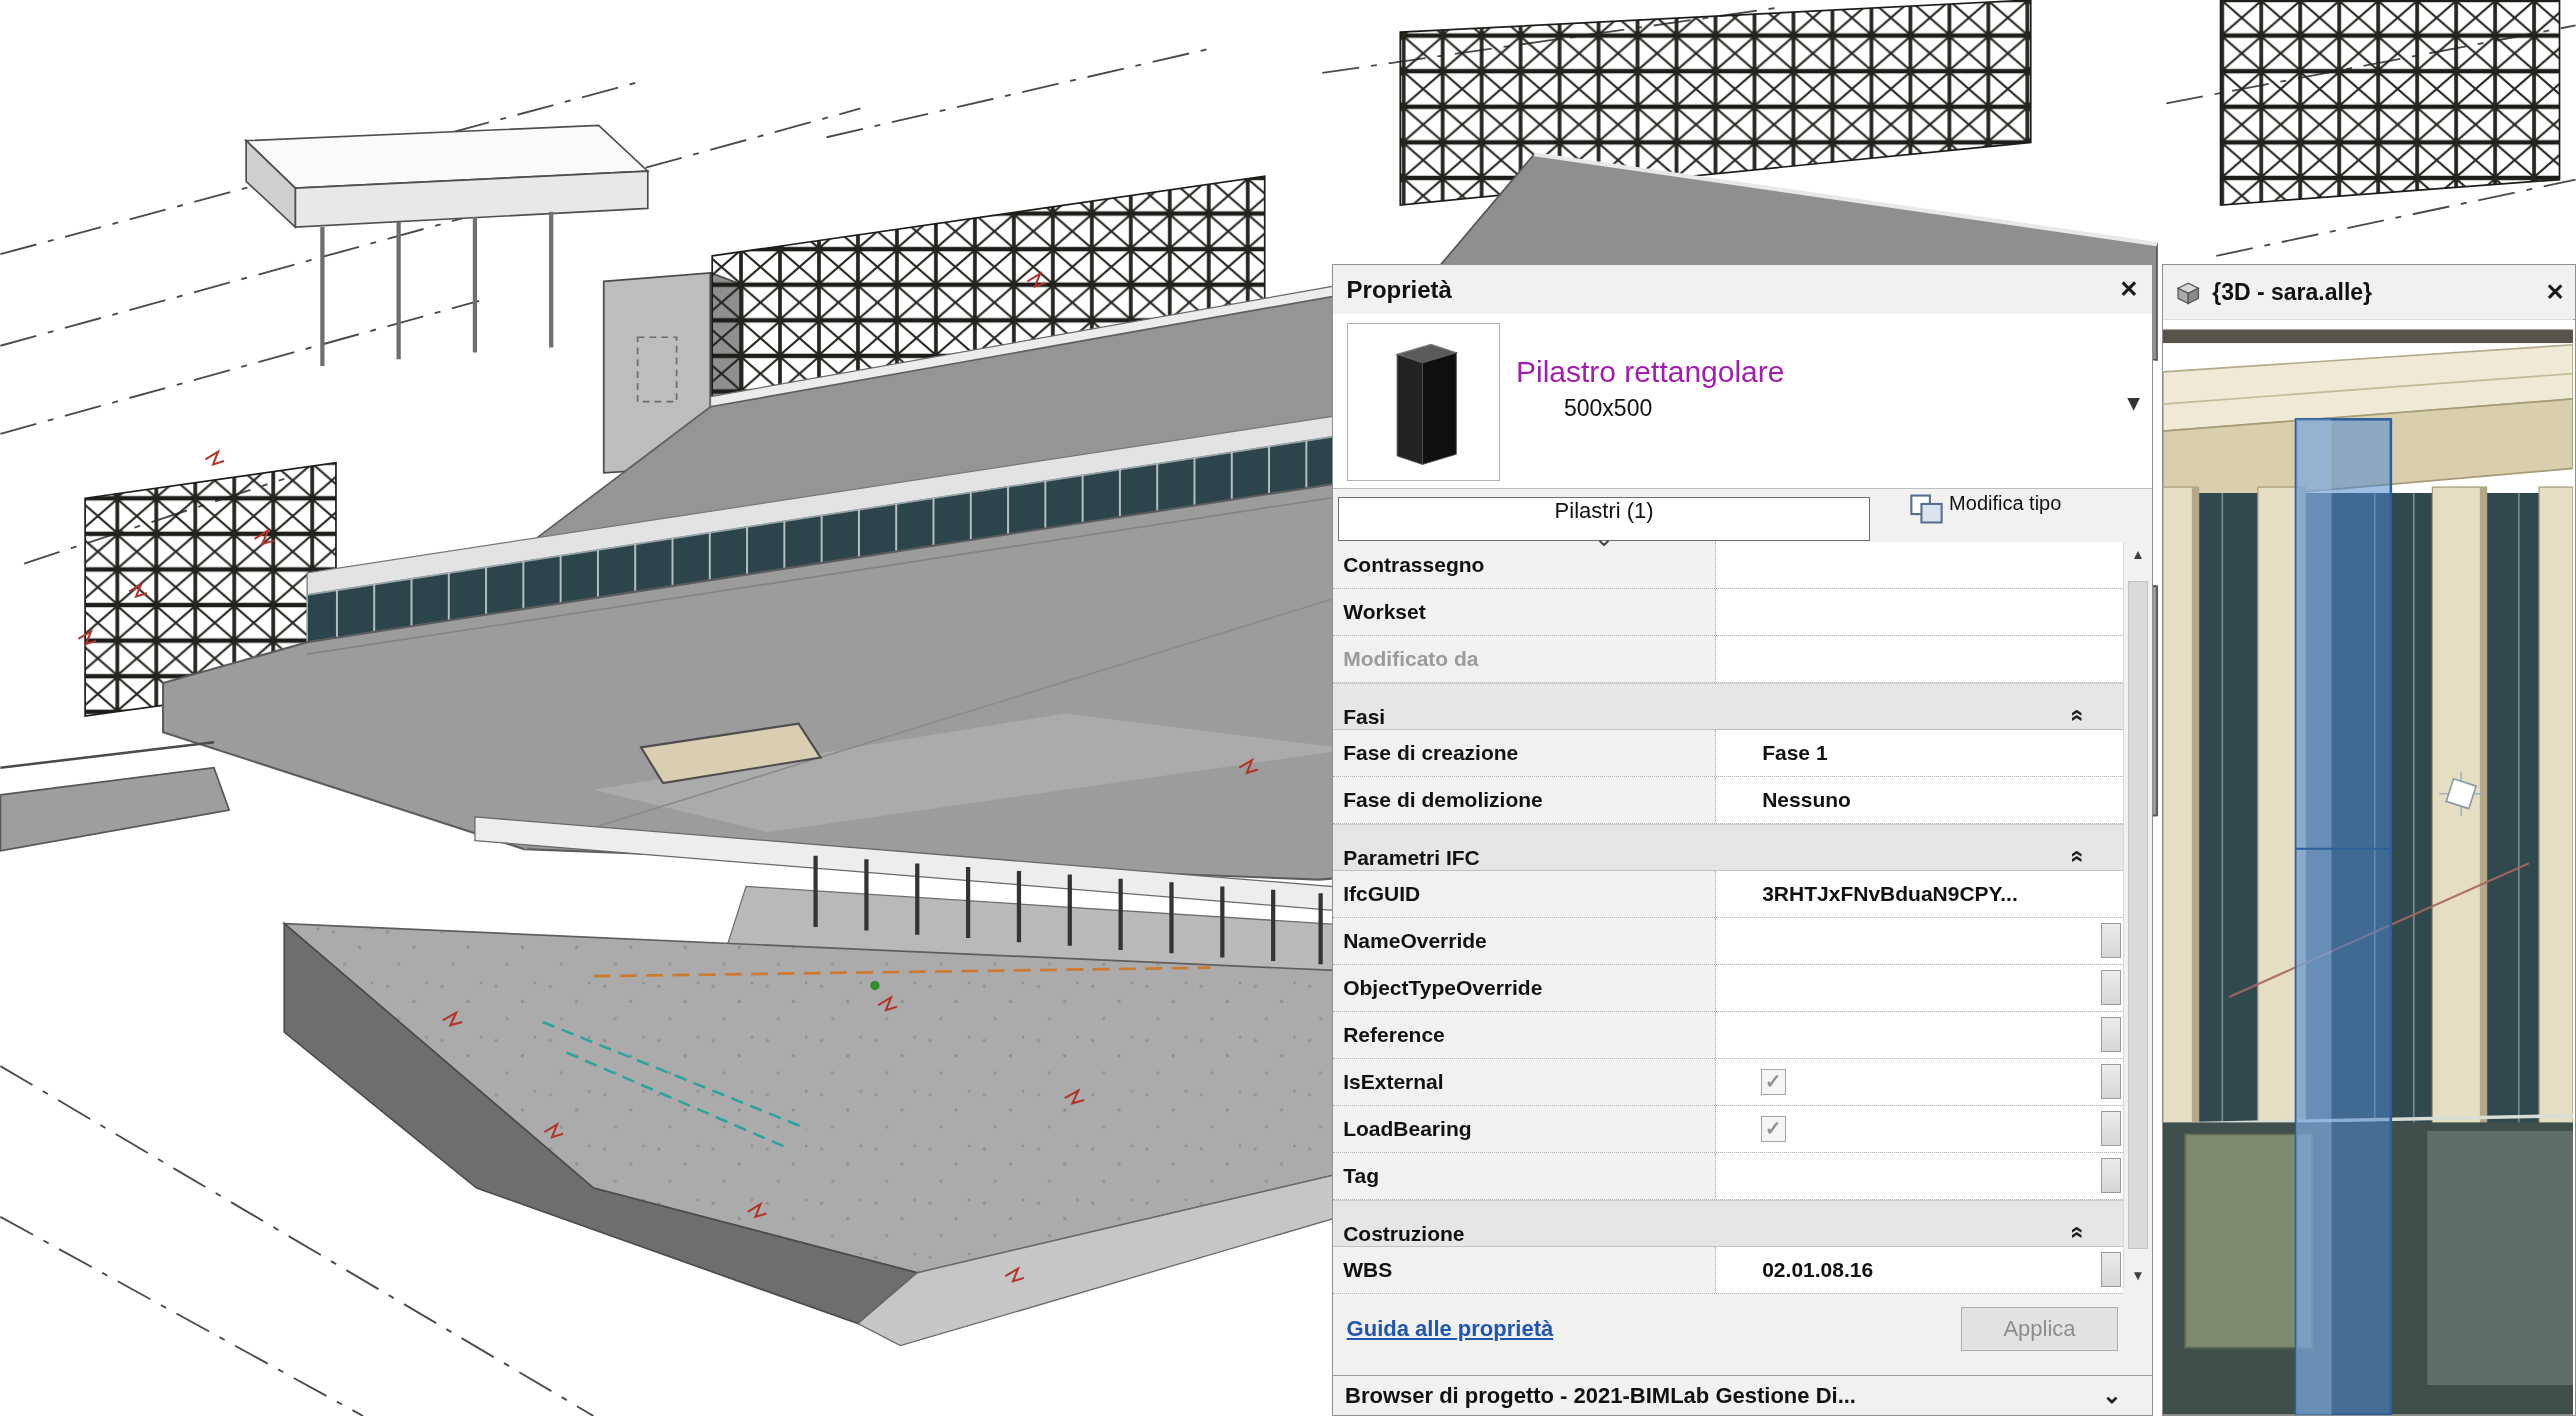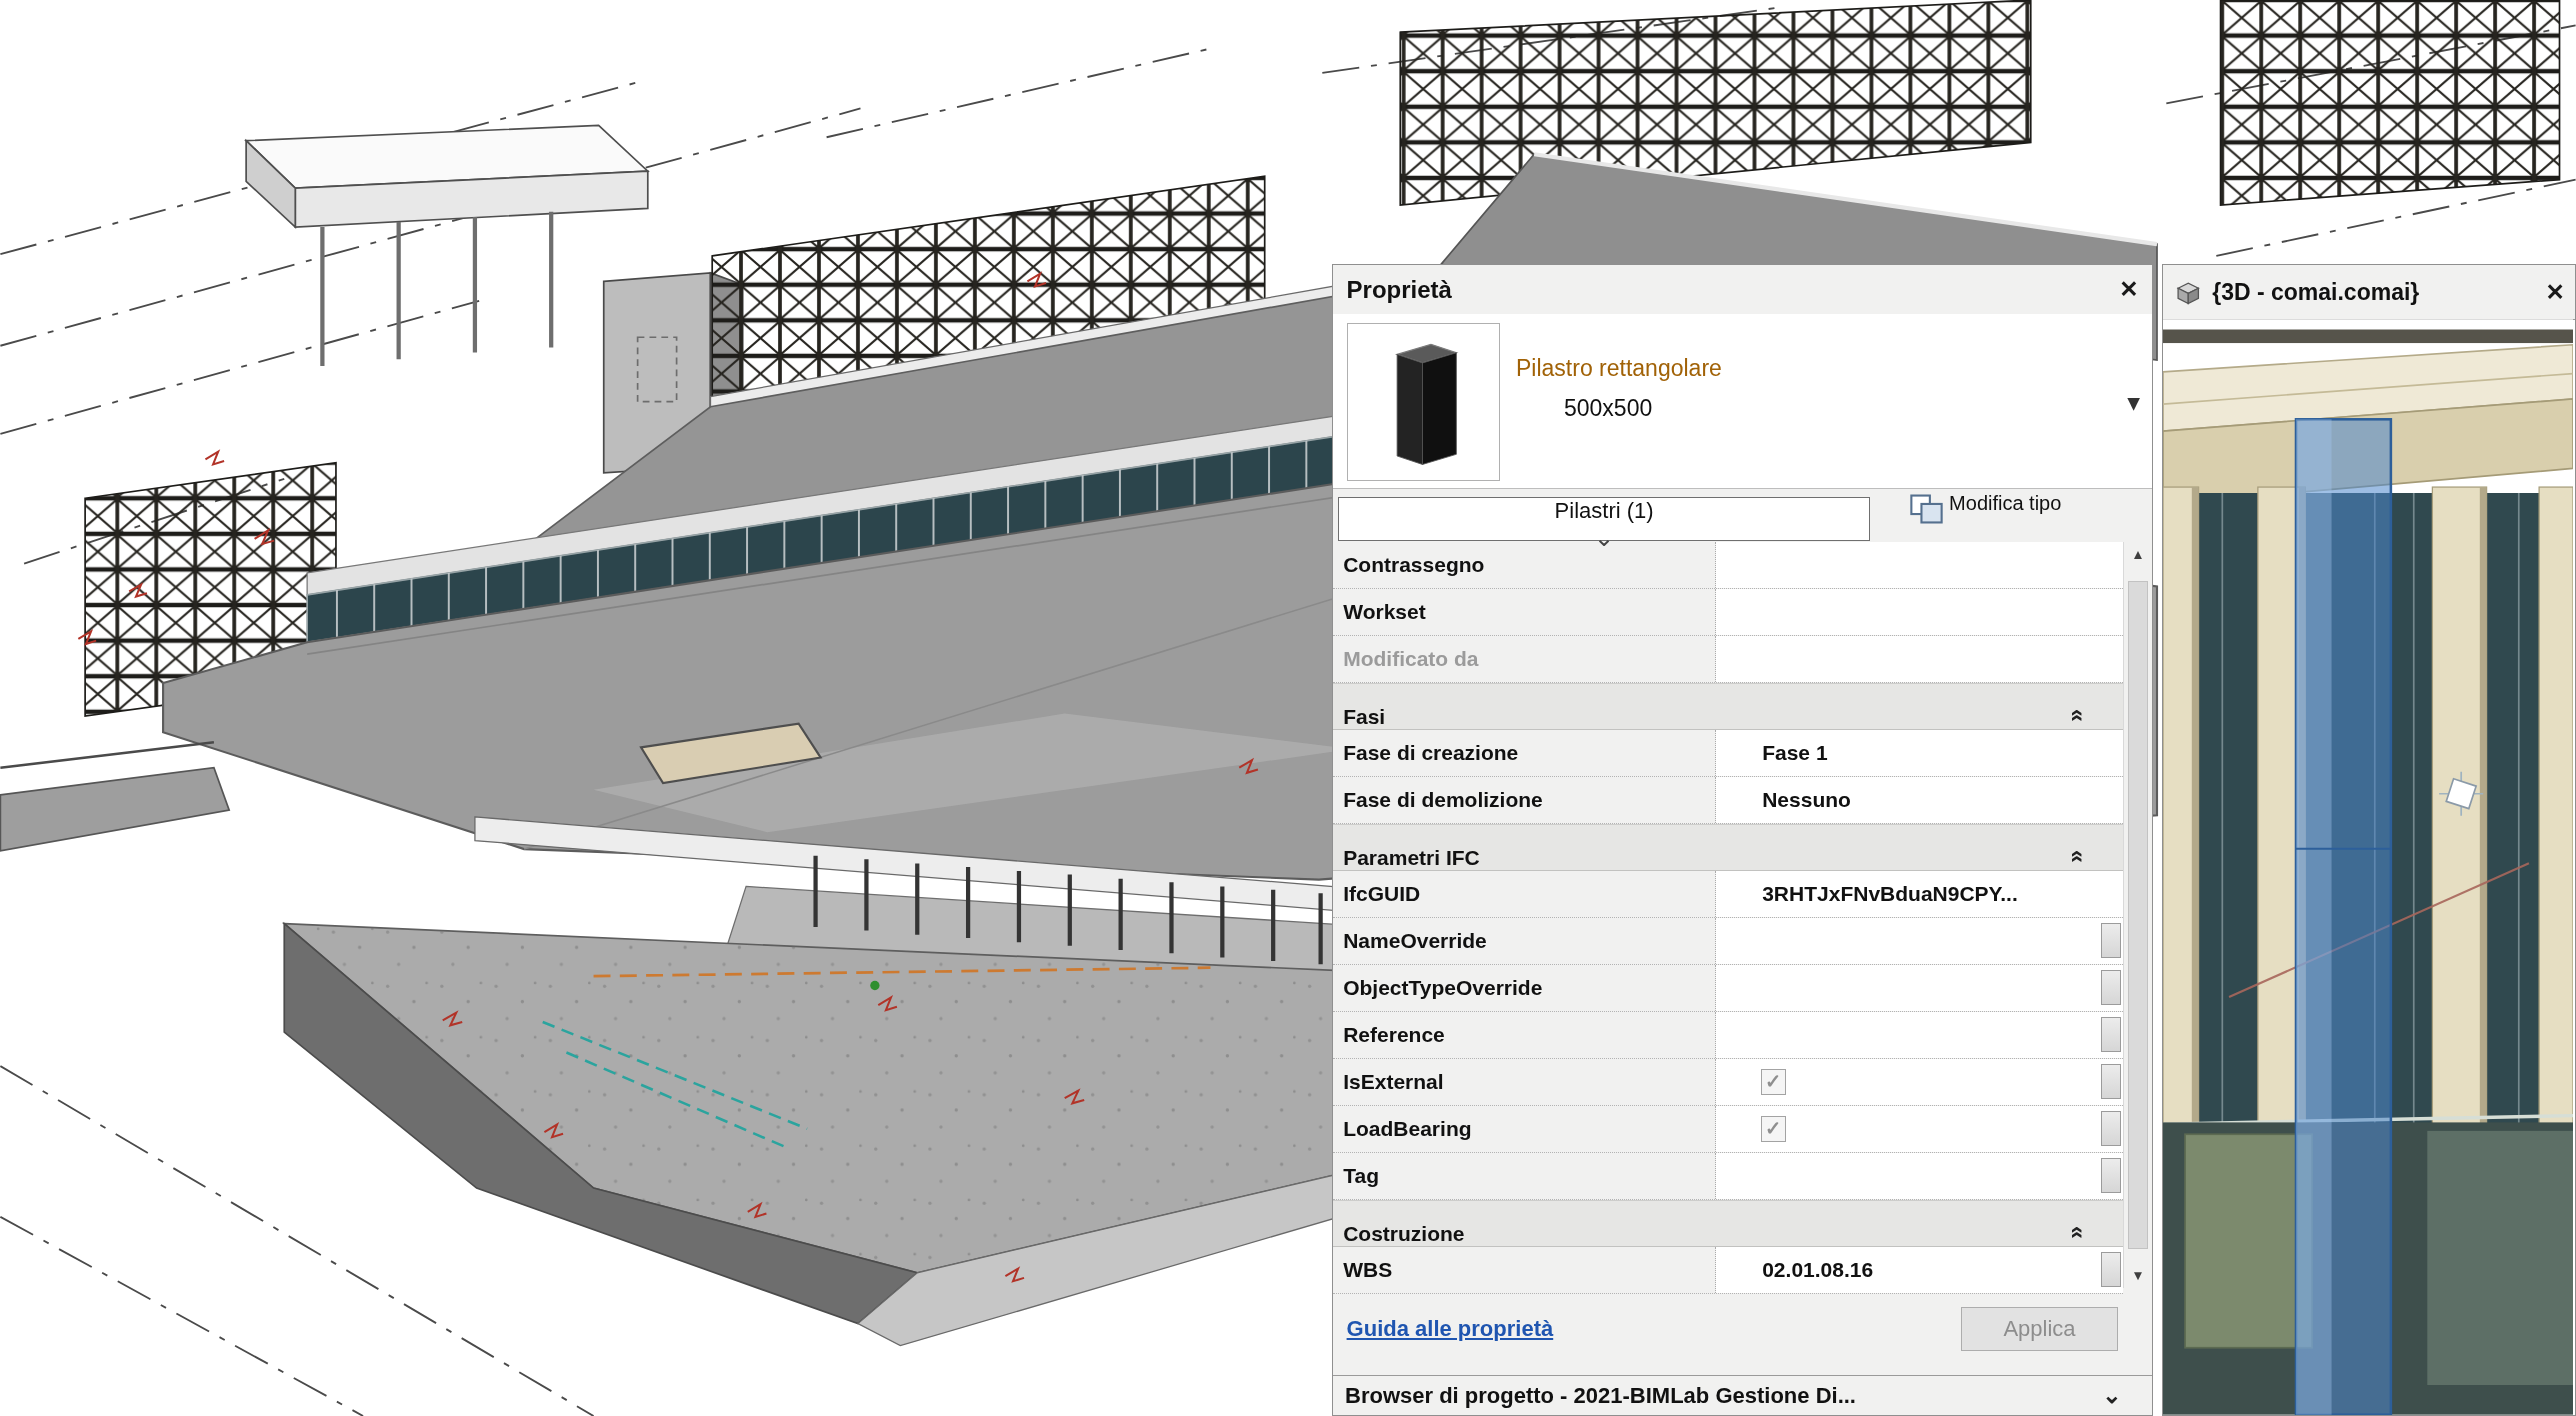--- a/index.html
+++ b/index.html
@@ -8,21 +8,21 @@
   
   .panel{position:absolute;background:#f1f1f0;border:1.7px solid #8f8f8f;box-sizing:border-box;}
   #props{left:1332px;top:264px;width:821px;height:1152px;}
   #view{left:2162px;top:264px;width:414px;height:1152px;background:#fff;}
   .titlebar{height:49px;display:flex;align-items:center;justify-content:space-between;
             padding:0 13.6px;font-size:24px;font-weight:700;color:#111;background:#f1f1f0;}
   .closex{font-size:23px;font-weight:700;color:#1a1a1a;cursor:default;}
   
   .typesel{position:relative;height:174px;background:#ffffff;border-bottom:0.8px solid #bdbdbd;}
   .thumb{position:absolute;left:13.6px;top:8.5px;width:151px;height:156px;background:#fff;border:0.8px solid #b0b0b0;}
-  .tline1{position:absolute;left:183px;top:41px;font-size:23px;color:#a16207;}
+  .tline1{position:absolute;left:183px;top:41px;font-size:30px;color:#a21caf;}
   .tline2{position:absolute;left:183px;top:81px;font-size:23px;color:#111;margin-left:48px;}
   .ddar{position:absolute;right:12px;top:73px;font-size:25.4px;color:#333;}
   
   .filterrow{position:relative;height:53px;background:#f1f1f0;}
   .combo{position:absolute;left:5.1px;top:8px;width:532px;height:44px;background:#fff;border:1.7px solid #6f6f6f;
          box-sizing:border-box;display:flex;align-items:center;justify-content:space-between;
          padding:0 10.2px;font-size:22px;color:#111;flex-direction:column;}
   .combochev{font-size:24px;color:#444;}
   .edittype{position:absolute;left:570px;top:3.4px;height:44px;display:flex;align-items:flex-start;gap:4px;
             font-size:20px;color:#111;padding:0 5.1px;}
@@ -338,21 +338,21 @@
     </div>
   </div>
 
   <div id="view" class="panel">
     <div class="titlebar">
       <svg width="30.5" height="29" viewBox="0 0 36 34">
         <polygon points="6,12 18,6 30,12 18,18" fill="#d8d8d8" stroke="#555" stroke-width="1.5"></polygon>
         <polygon points="6,12 18,18 18,30 6,24" fill="#a9a9a9" stroke="#555" stroke-width="1.5"></polygon>
         <polygon points="30,12 18,18 18,30 30,24" fill="#8a8a8a" stroke="#555" stroke-width="1.5"></polygon>
       </svg>
-      <span class="vtitle">{3D - comai.comai}</span>
+      <span class="vtitle">{3D - sara.alle}</span>
       <span class="closex">✕</span>
     </div>
     <svg id="viewsvg" width="410" height="1096" viewBox="0 0 484 1293">
       <rect x="0" y="0" width="484" height="1293" fill="#ffffff"></rect>
       <g>
         <rect x="0" y="12" width="484" height="16" fill="#56544b"></rect>
         <polygon points="0,62 484,30 484,94 0,132" fill="#efe9d6" stroke="#b4aa89" stroke-width="2"></polygon>
         <path d="M0 100 L484 64" stroke="#c4ba97" stroke-width="2"></path>
       </g>
       <g>

